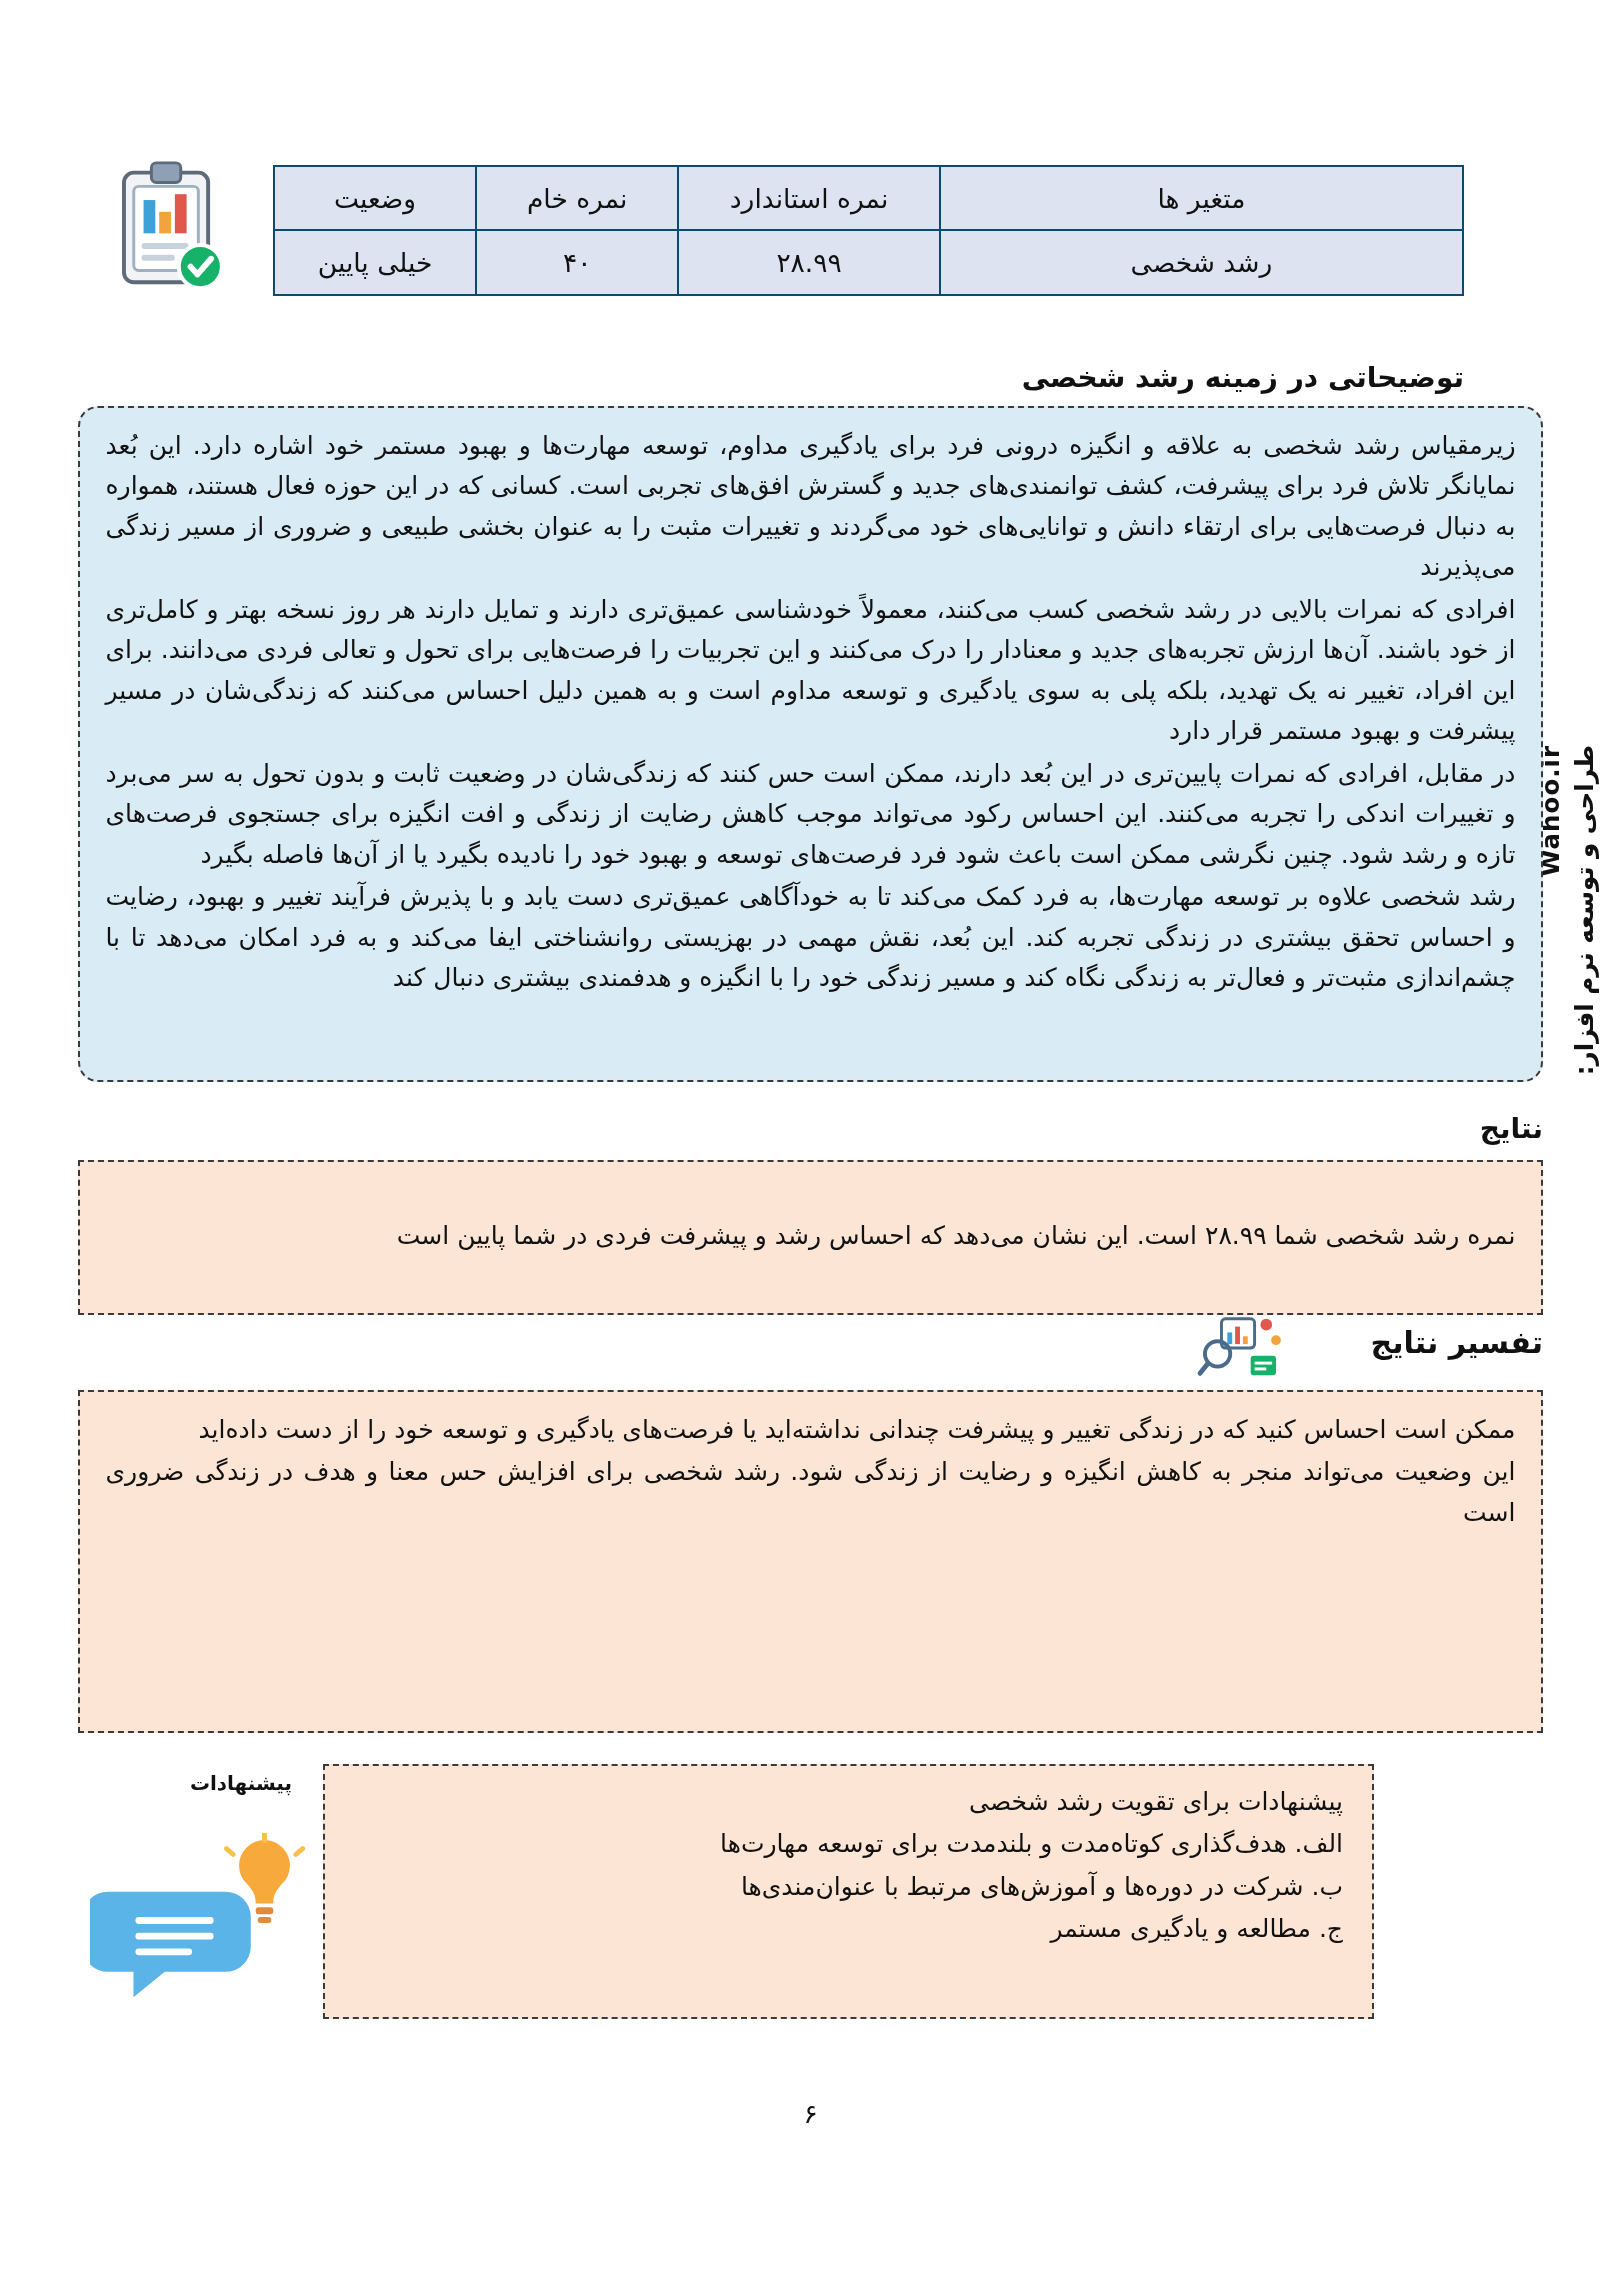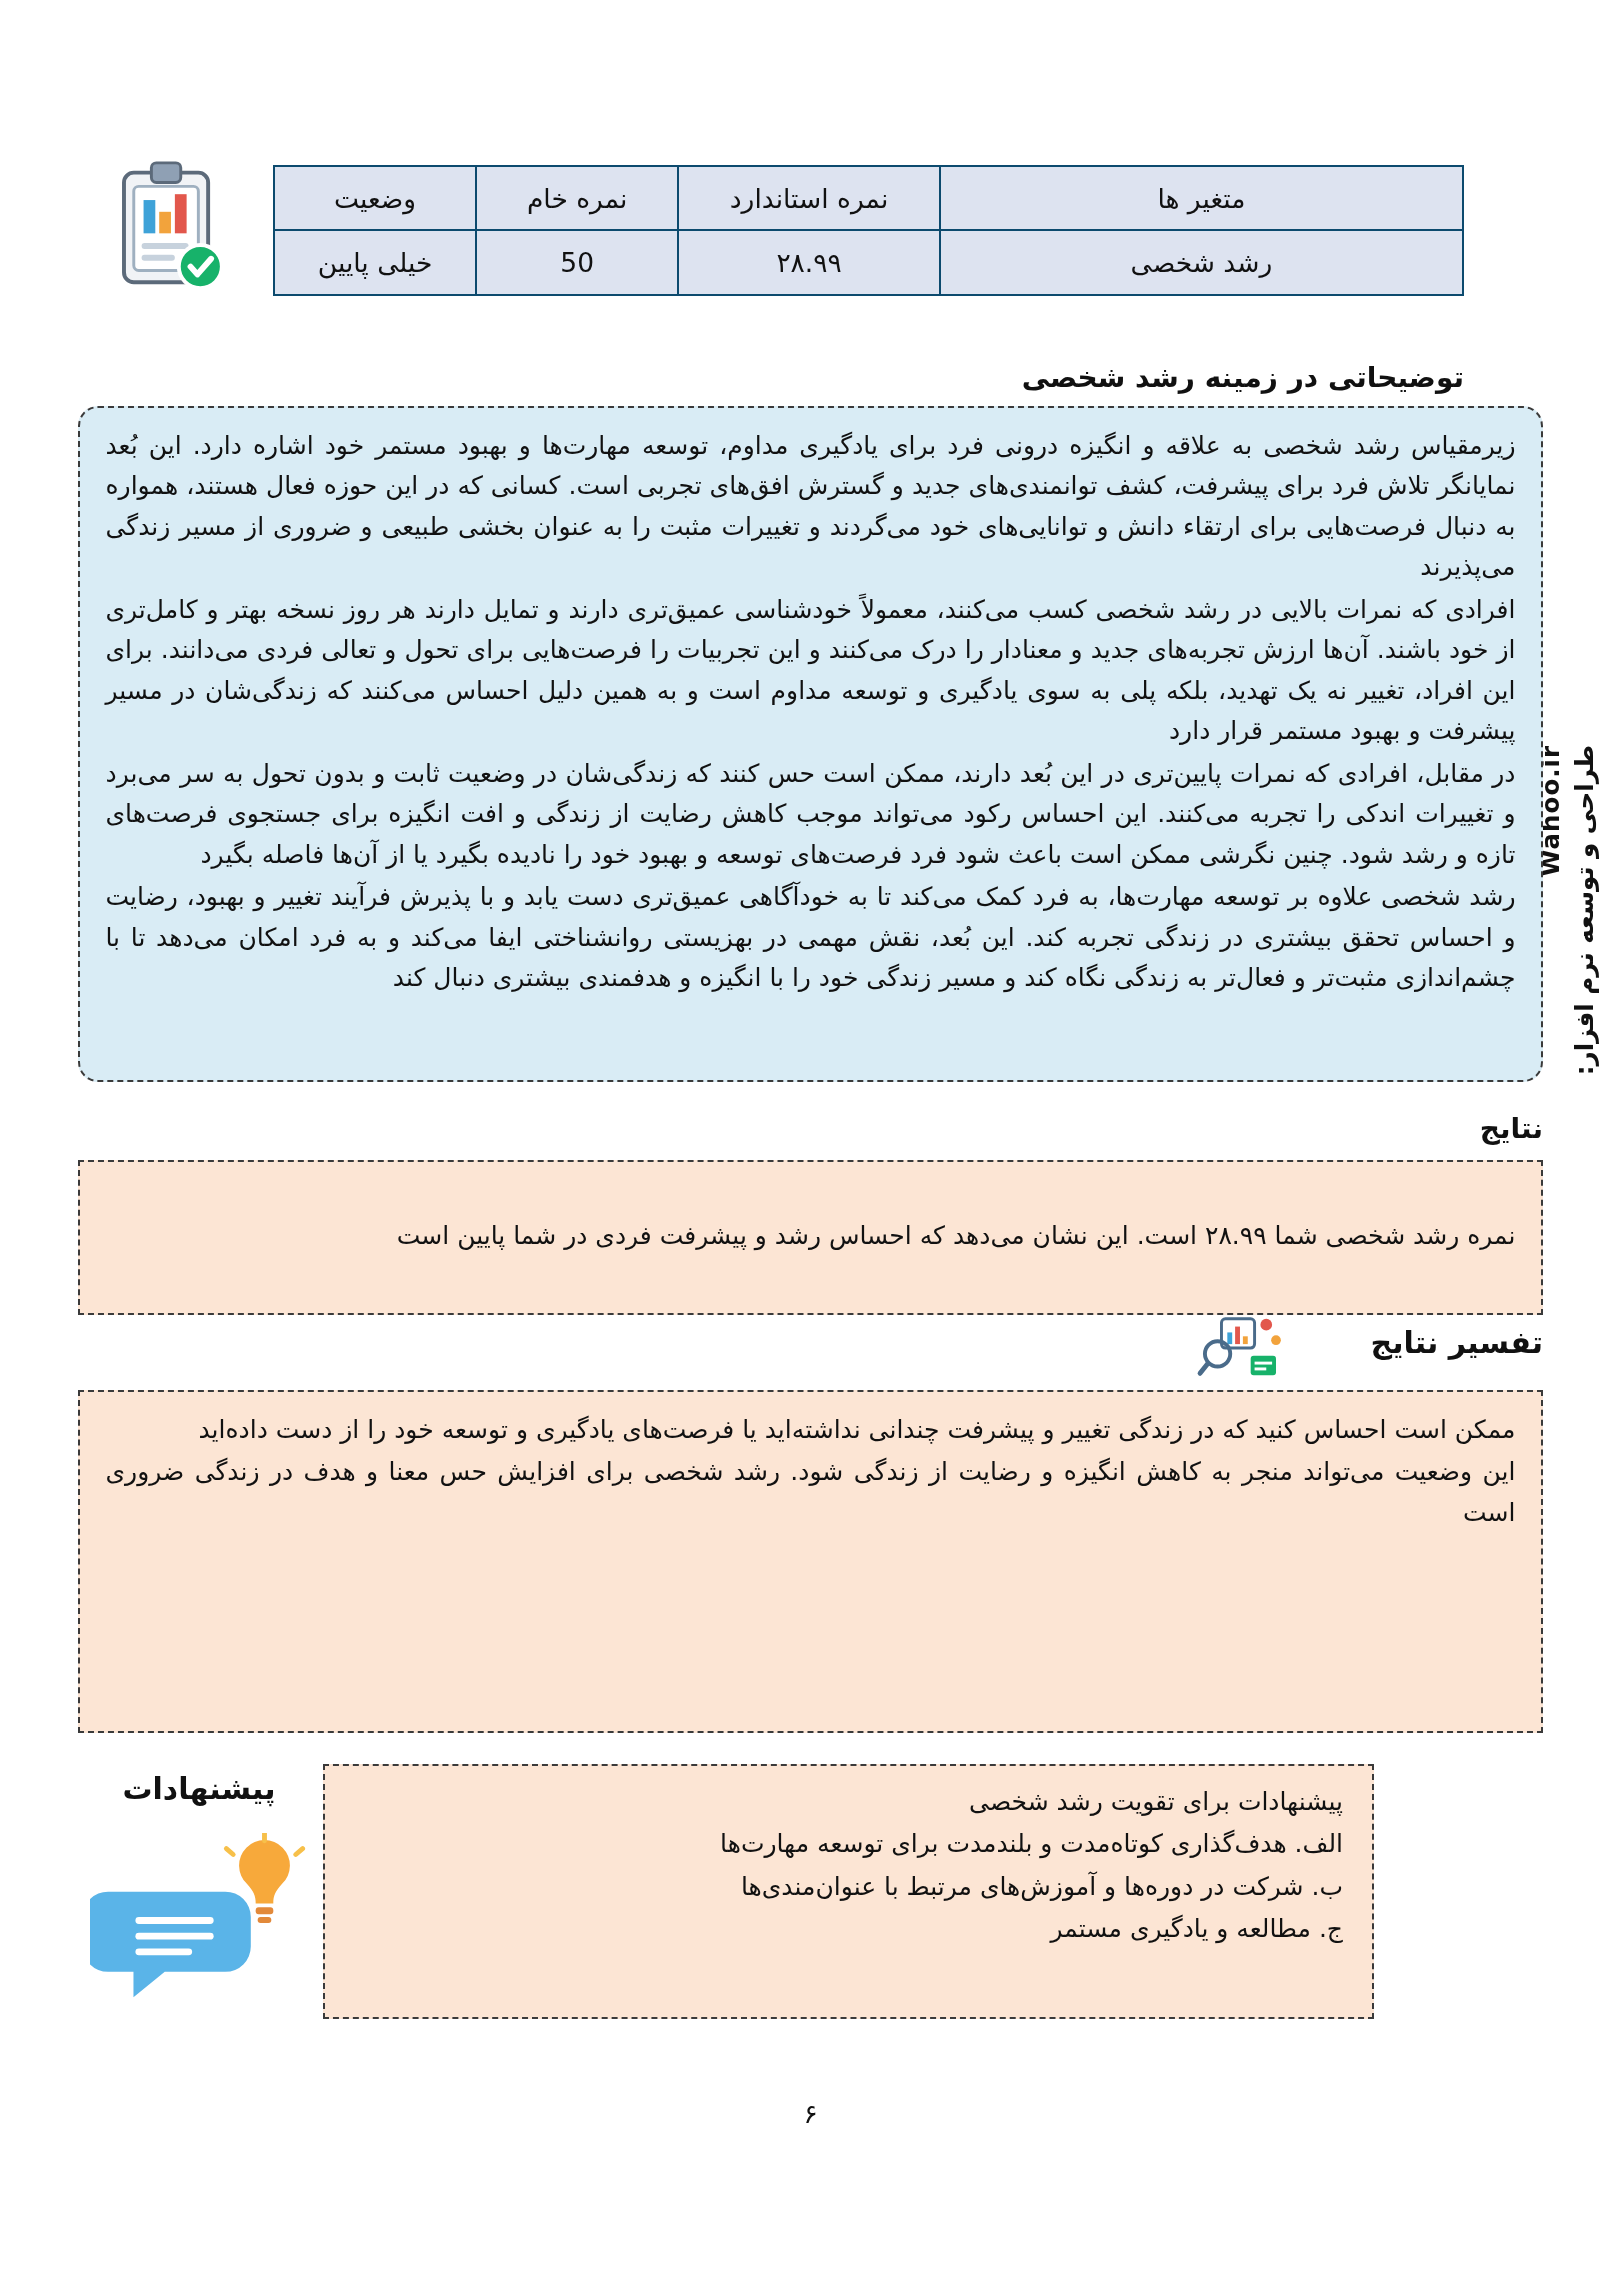--- a/index.html
+++ b/index.html
@@ -129,22 +129,22 @@
     width: 90px;
     height: 74px;
   }
 
   
   .sugg-label {
     position: absolute;
     top: 1771px;
     left: 106px;
     width: 186px;
-    text-align: center;
-    font-size: 30px;
+    text-align: right;
+    font-size: 20px;
     font-weight: bold;
     color: #111;
     direction: rtl;
   }
   .sugg-icon {
     position: absolute;
     top: 1833px;
     left: 90px;
     width: 216px;
     height: 176px;
@@ -216,21 +216,21 @@
           <th>متغیر ها</th>
           <th>نمره استاندارد</th>
           <th>نمره خام</th>
           <th>وضعیت</th>
         </tr>
       </thead>
       <tbody>
         <tr>
           <td>رشد شخصی</td>
           <td>۲۸.۹۹</td>
-          <td>50</td>
+          <td>۴۰</td>
           <td>خیلی پایین</td>
         </tr>
       </tbody>
     </table>
   </div>
 
   <div class="sec-heading" style="top:361px; right:157px; width:1191px;">توضیحاتی در زمینه رشد شخصی</div>
 
   <div class="dashed-box box-blue" style="top:406px; right:78px; left:78px; height:676px;border-radius:20px;">
     <p>زیرمقیاس رشد شخصی به علاقه و انگیزه درونی فرد برای یادگیری مداوم، توسعه مهارت‌ها و بهبود مستمر خود اشاره دارد. این بُعد نمایانگر تلاش فرد برای پیشرفت، کشف توانمندی‌های جدید و گسترش افق‌های تجربی است. کسانی که در این حوزه فعال هستند، همواره به دنبال فرصت‌هایی برای ارتقاء دانش و توانایی‌های خود می‌گردند و تغییرات مثبت را به عنوان بخشی طبیعی و ضروری از مسیر زندگی می‌پذیرند</p>

